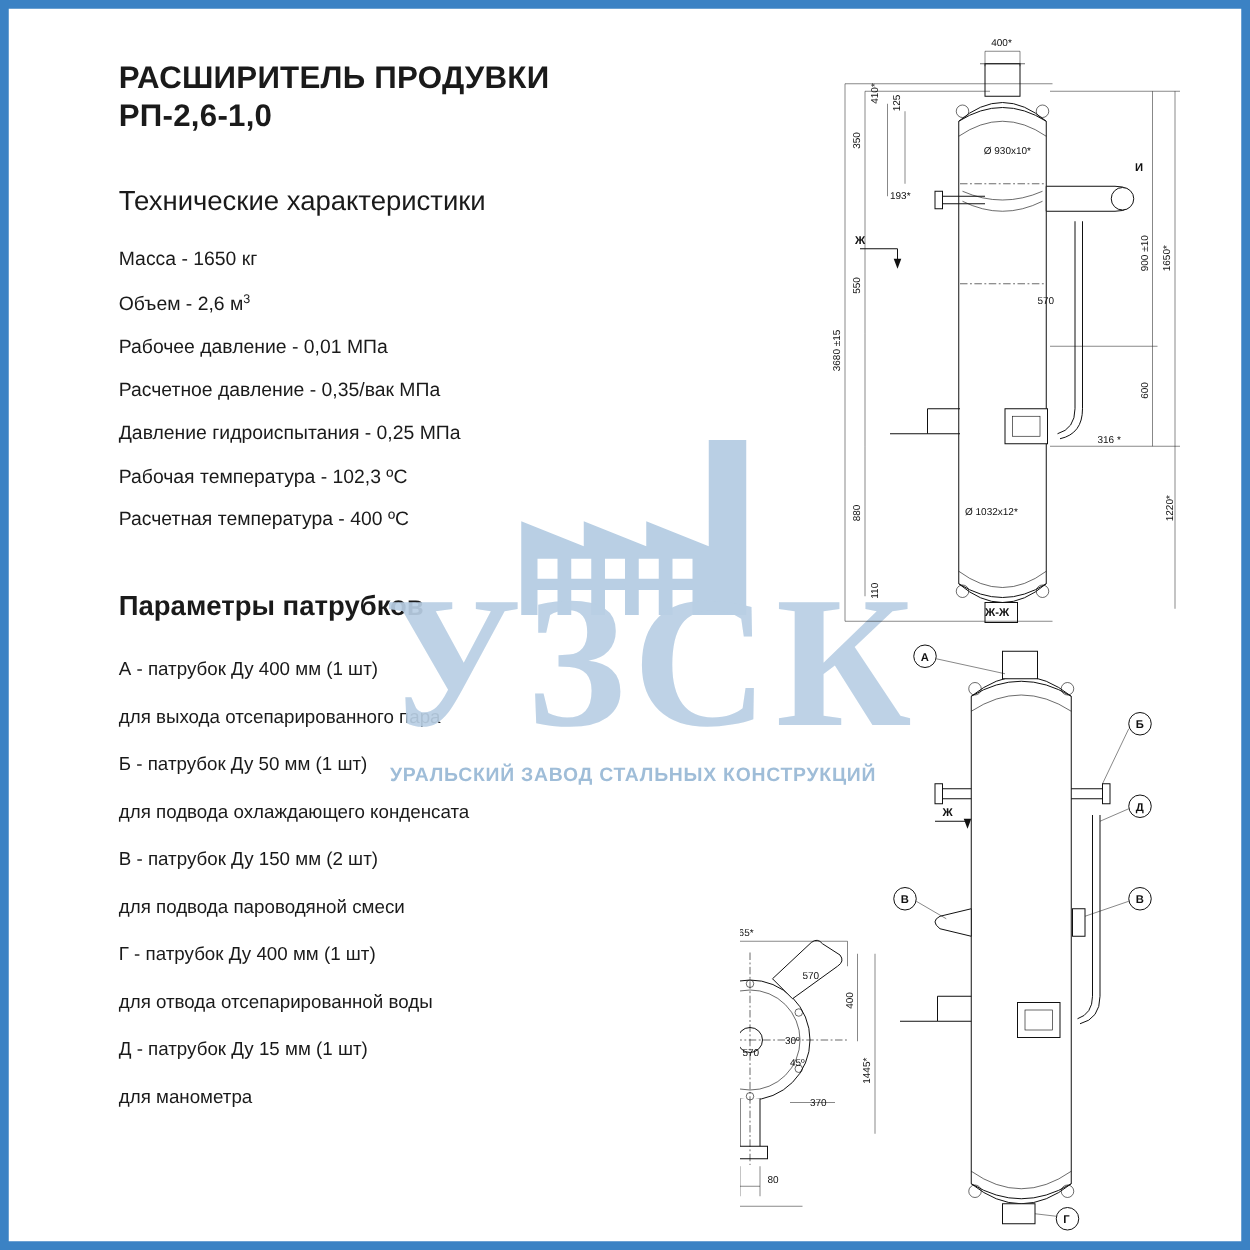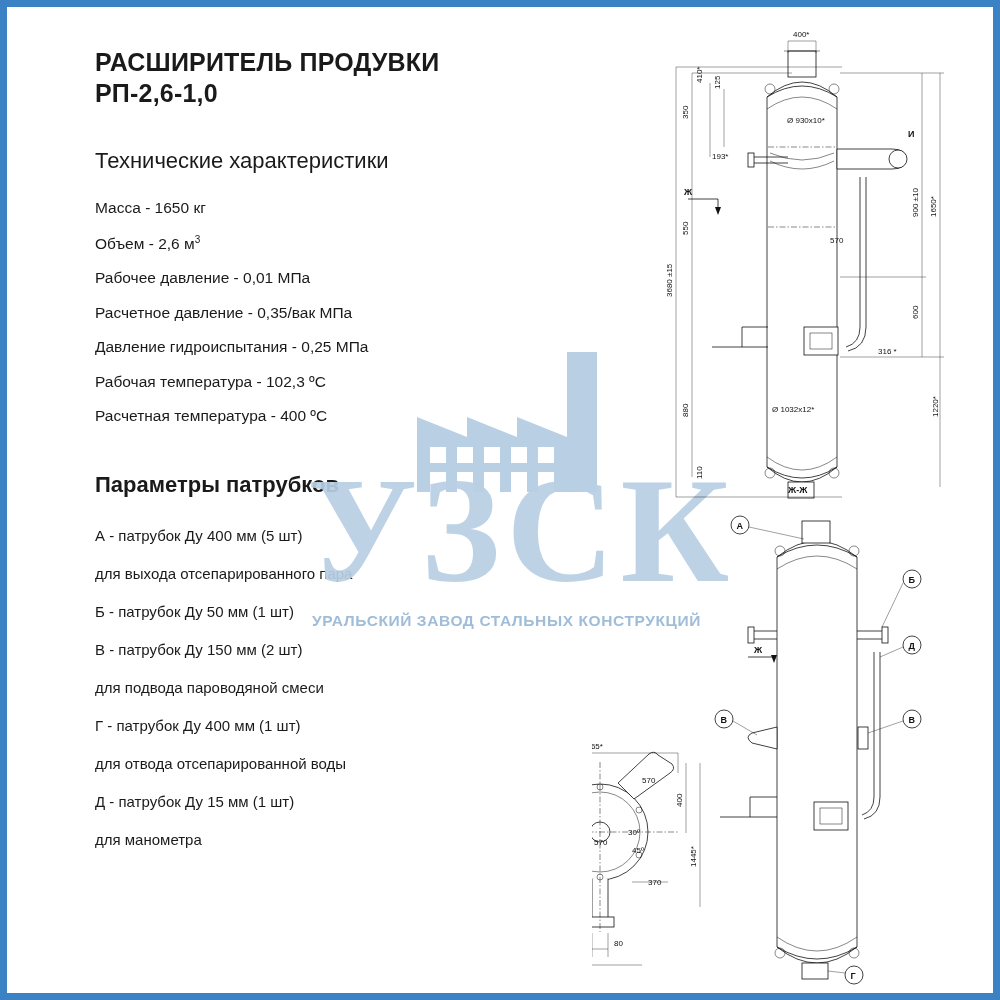--- a/index.html
+++ b/index.html
@@ -133,23 +133,24 @@
       <li>Рабочее давление - 0,01 МПа</li>
       <li>Расчетное давление - 0,35/вак МПа</li>
       <li>Давление гидроиспытания - 0,25 МПа</li>
       <li>Рабочая температура - 102,3 ºС</li>
       <li>Расчетная температура - 400 ºС</li>
     </ul>
 
     <h2 class="section-h2">Параметры патрубков</h2>
 
     <ul class="nozzle-list">
-      <li>А - патрубок Ду 400 мм (5 шт)</li>
+      <li>А - патрубок Ду 400 мм (1 шт)</li>
       <li>для выхода отсепарированного пара</li>
       <li>Б - патрубок Ду 50 мм (1 шт)</li>
+      <li>для подвода охлаждающего конденсата</li>
       <li>В - патрубок Ду 150 мм (2 шт)</li>
       <li>для подвода пароводяной смеси</li>
       <li>Г - патрубок Ду 400 мм (1 шт)</li>
       <li>для отвода отсепарированной воды</li>
       <li>Д - патрубок Ду 15 мм (1 шт)</li>
       <li>для манометра</li>
     </ul>
   </div>
 
   <div class="watermark">

